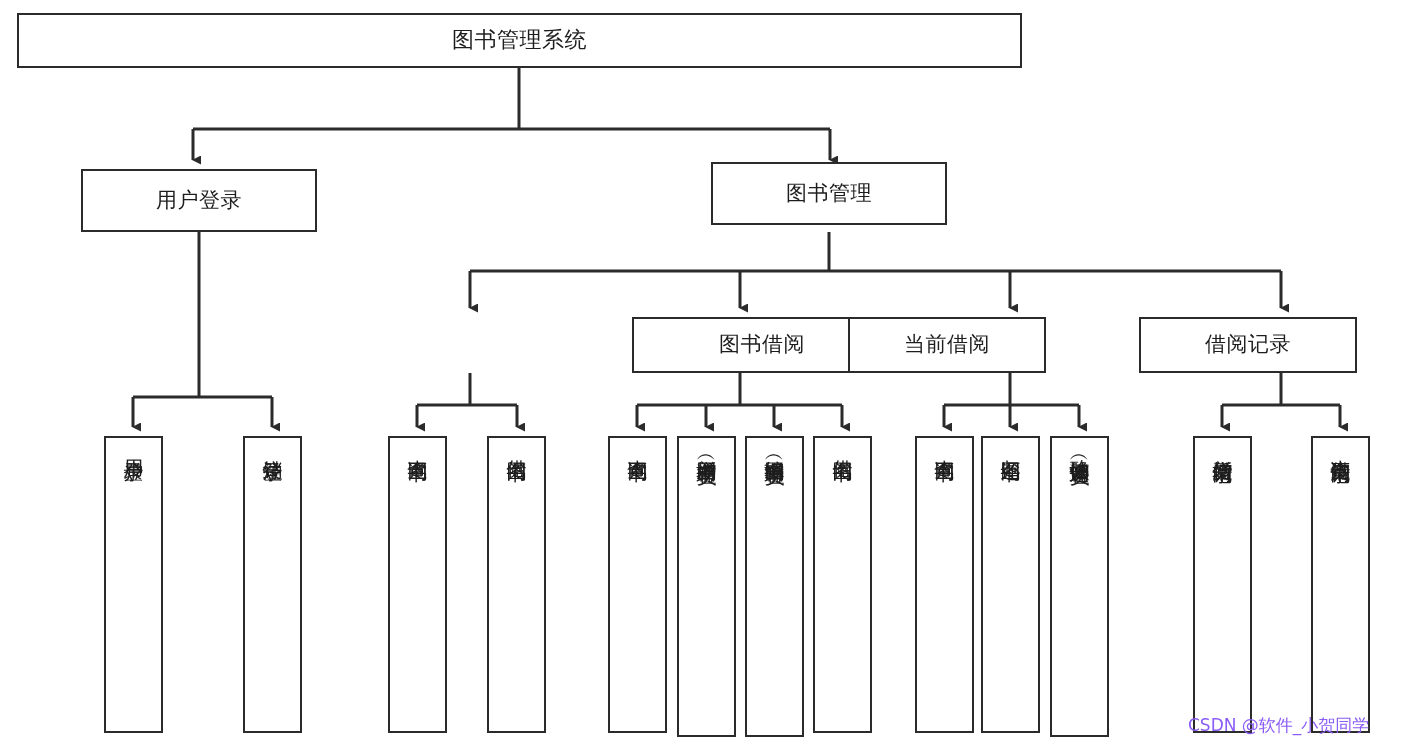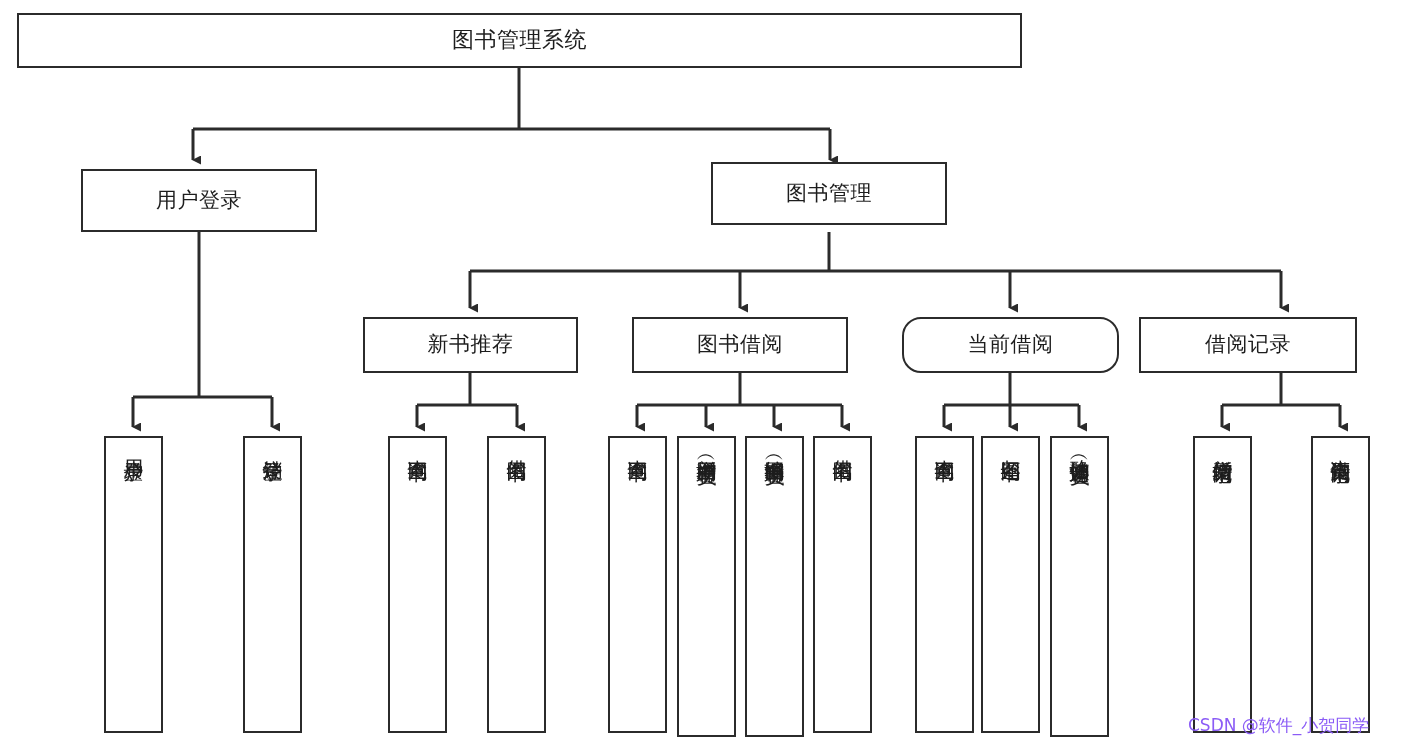--- a/index.html
+++ b/index.html
@@ -135,29 +135,26 @@
   </div>
 
   <div class="node horiz" style="left:81px; top:169px; width:236px; height:63px;">
     <span class="node-label">用户登录</span>
   </div>
 
   <div class="node horiz" style="left:711px; top:162px; width:236px; height:63px;">
     <span class="node-label">图书管理</span>
   </div>
 
-  <div class="node horiz" style="left:363px; top:317px; width:215px; height:56px;">
-    <span class="node-label">新书推荐</span>
-  </div>
-
-  <div class="node horiz" style="left:632px; top:317px; width:216px; height:56px;">
+
+  <div class="node horiz" style="left:632px; top:317px; width:260px; height:56px;">
     <span class="node-label">图书借阅</span>
   </div>
 
-  <div class="node horiz" style="left:902px; top:317px; width:217px; height:56px;border-radius:19px;">
+  <div class="node horiz" style="left:848px; top:317px; width:198px; height:56px;">
     <span class="node-label">当前借阅</span>
   </div>
 
   <div class="node horiz" style="left:1139px; top:317px; width:218px; height:56px;">
     <span class="node-label">借阅记录</span>
   </div>
 
   <div class="node vert" style="left:104px; top:436px; width:59px; height:297px;">
     <span class="node-label">用户登录</span>
   </div>

